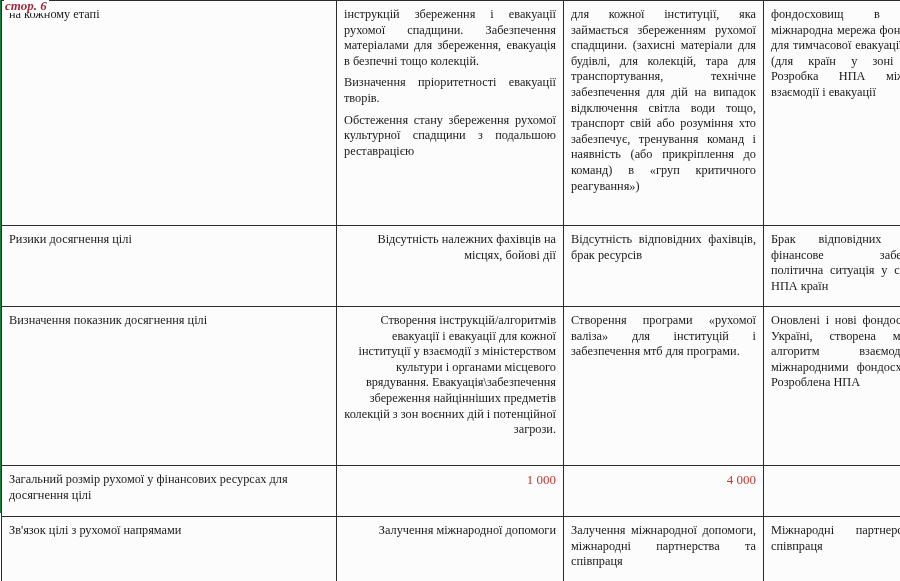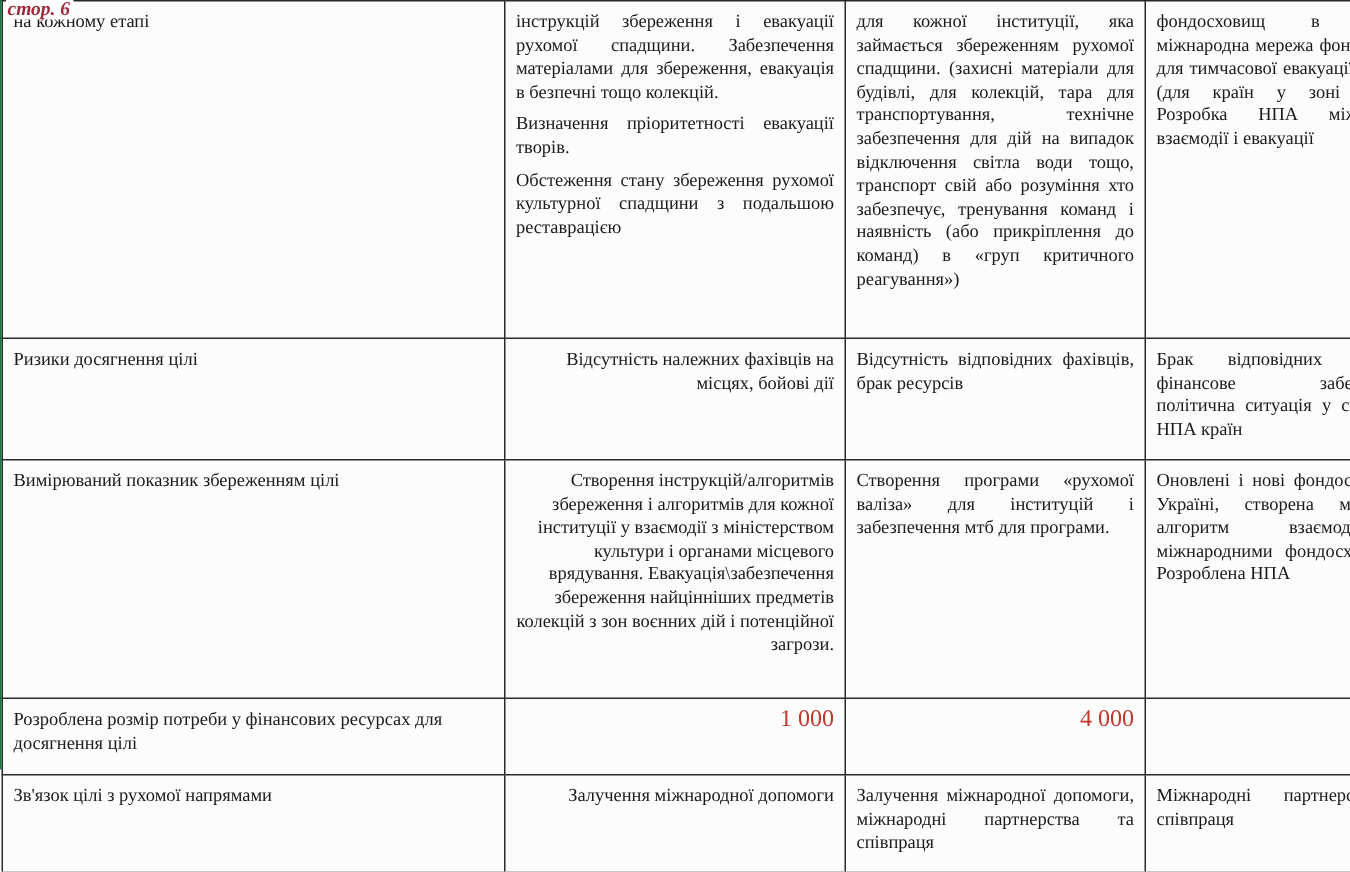--- a/index.html
+++ b/index.html
@@ -69,21 +69,21 @@
   p.cp {
     margin: 0 0 0 0;
     text-indent: 0;
   }
   p.cp + p.cp {
     margin-top: 6px;
   }
 
   .money {
     color: #c0392f;
-    font-size: 16px;
+    font-size: 13px;
   }
 
   
   tr.row-1 td { height: 212px; }
   tr.row-2 td { height: 68px; }
   tr.row-3 td { height: 146px; }
   tr.row-4 td { height: 38px; }
   tr.row-5 td { height: 52px; }
 
   
@@ -126,36 +126,36 @@
         <td class="col-b just">
           <p class="cp">Відсутність відповідних фахівців, брак ресурсів</p>
         </td>
         <td class="col-c just">
           <p class="cp">Брак відповідних фахівців, фінансове забезпечення, політична ситуація у світі, різні НПА країн</p>
         </td>
       </tr>
 
       <tr class="row-3">
         <td class="col-label">
-          <p class="cp">Вимірюваний показник збереженням цілі</p>
+          <p class="cp">Визначення показник досягнення цілі</p>
         </td>
         <td class="col-a left">
-          <p class="cp">Створення інструкцій/алгоритмів збереження і алгоритмів для кожної інституції у взаємодії з міністерством культури і органами місцевого врядування. Евакуація\забезпечення збереження найцінніших предметів колекцій з зон воєнних дій і потенційної загрози.</p>
+          <p class="cp">Створення інструкцій/алгоритмів евакуації і евакуації для кожної інституції у взаємодії з міністерством культури і органами місцевого врядування. Евакуація\забезпечення збереження найцінніших предметів колекцій з зон воєнних дій і потенційної загрози.</p>
         </td>
         <td class="col-b just">
           <p class="cp">Створення програми «рухомої валіза» для інституцій і забезпечення мтб для програми.</p>
         </td>
         <td class="col-c just">
           <p class="cp">Оновлені і нові фондосховища в Україні, створена мережа і алгоритм взаємодії з міжнародними фондосховишами. Розроблена НПА</p>
         </td>
       </tr>
 
       <tr class="row-4">
         <td class="col-label">
-          <p class="cp">Розроблена розмір потреби у фінансових ресурсах для досягнення цілі</p>
+          <p class="cp">Загальний розмір рухомої у фінансових ресурсах для досягнення цілі</p>
         </td>
         <td class="col-a left">
           <p class="cp money">1 000</p>
         </td>
         <td class="col-b left">
           <p class="cp money">4 000</p>
         </td>
         <td class="col-c left">
           <p class="cp money">5 000</p>
         </td>

